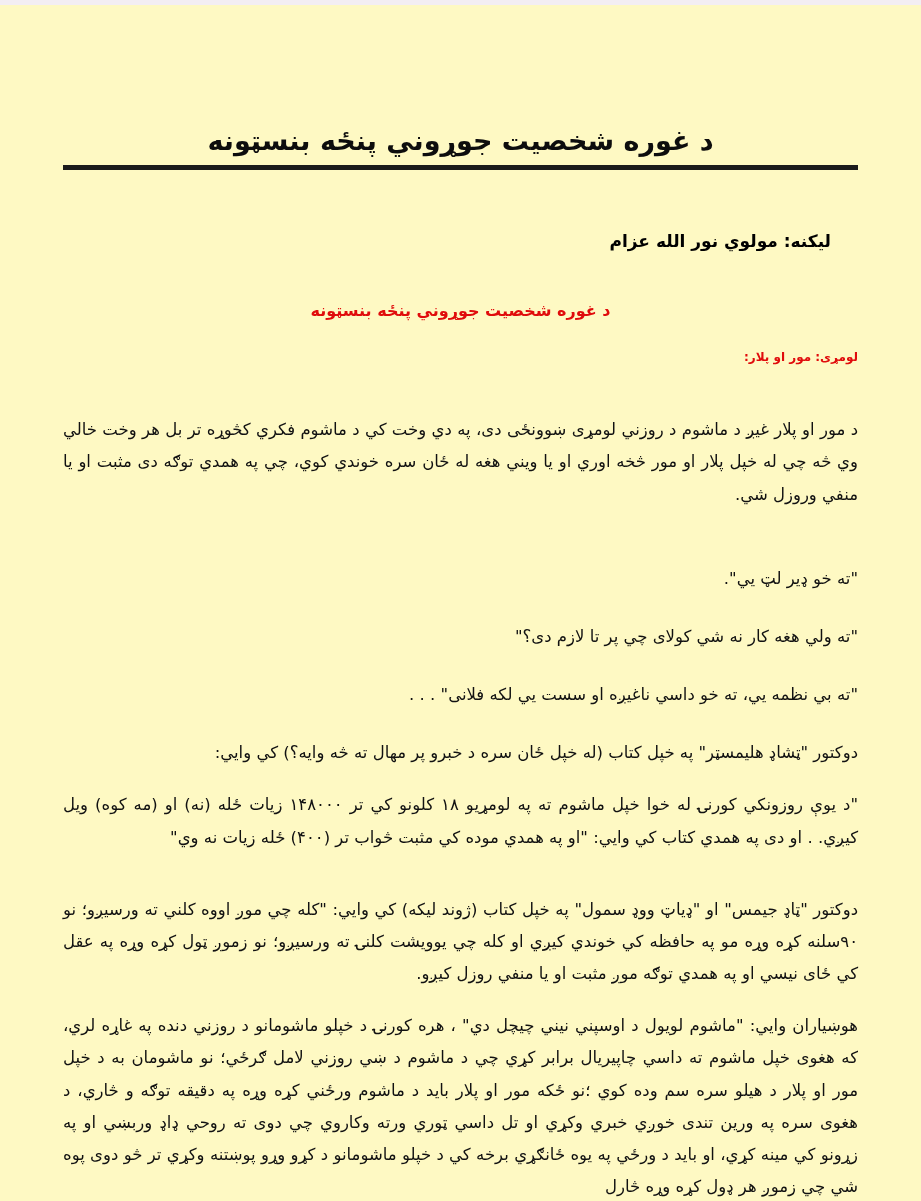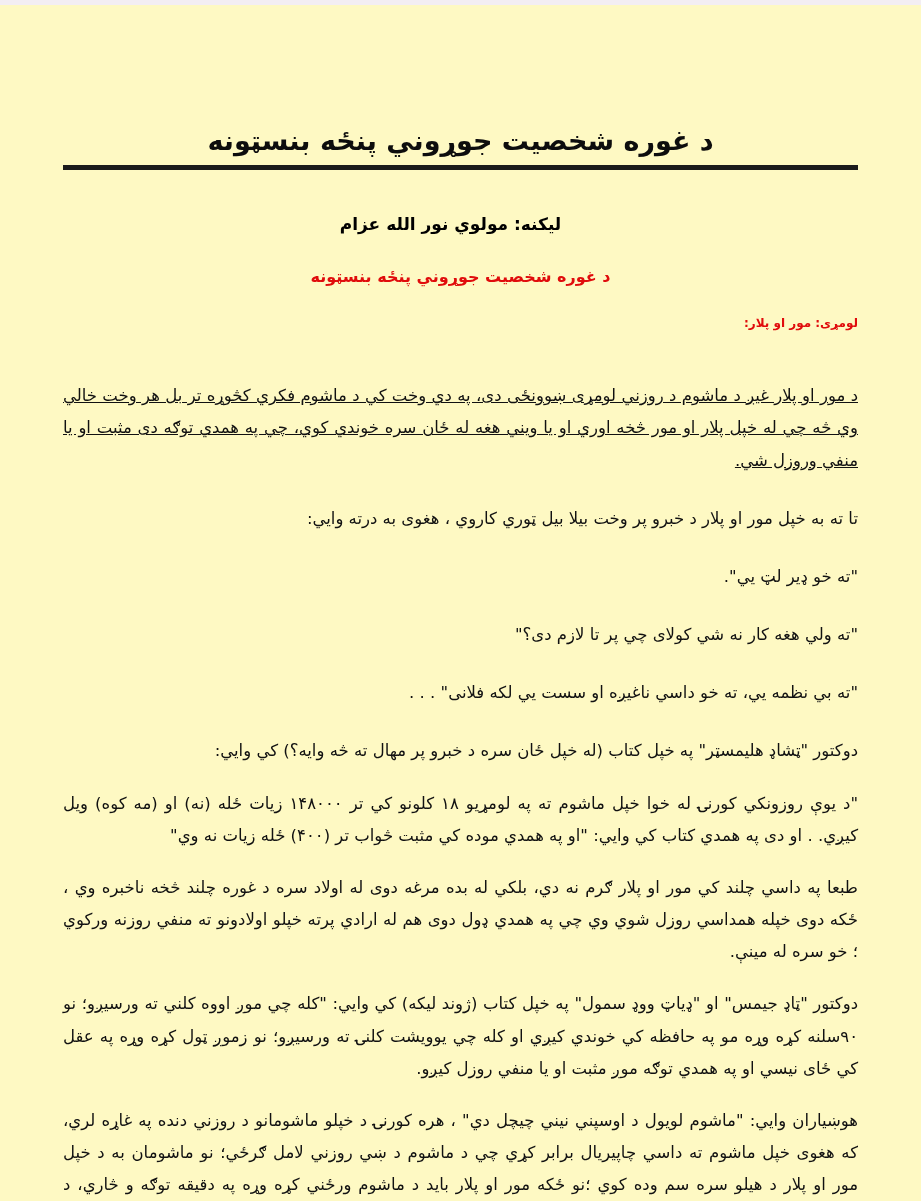--- a/index.html
+++ b/index.html
@@ -52,23 +52,23 @@
   }
   .title-rule {
     margin-top: 7px;
     height: 5px;
     background: #1b1b1b;
     width: 100%;
   }
 
   
   .author-line {
-    margin: 0;
+    margin: 17px;
     padding-top: 42px;
-    text-align: center;
+    text-align: right;
     padding-right: 0;
     font-size: 17px;
     font-weight: 700;
     color: #000000;
     line-height: 1.5;
   }
   .author-inner {
     display: inline-block;
     margin-right: 0;
     padding-right: 0;
@@ -108,21 +108,21 @@
   .para.justified {
     text-align: justify;
   }
   .para.right {
     text-align: right;
   }
   .gap-lg  { height: 26px; }
   .gap-md  { height: 20px; }
   .gap-sm  { height: 14px; }
 
-  .p-first { padding-top: 34px; text-decoration: underline; }
+  .p-first { padding-top: 34px; }
 
   
   .clip-bottom {
     max-height: 200px;
     overflow: hidden;
   }
 </style>
 </head>
 <body>
 
@@ -143,21 +143,20 @@
     <p class="heading-red-center">د غوره شخصیت جوړوني پنځه بنسټونه</p>
 
     <p class="heading-red-right">لومړی: مور او پلار:</p>
 
     <div class="gap-sm"></div>
 
     <p class="para justified p-first">د مور او پلار غیږ د ماشوم د روزني لومړی ښوونځی دی، په دي وخت کي د ماشوم فکري کڅوړه تر بل هر وخت خالي وي څه چي له خپل پلار او مور څخه اوري او یا ویني هغه له ځان سره خوندي کوي، چي په همدي توګه دی مثبت او یا منفي وروزل شي.</p>
 
     <div class="gap-lg"></div>
 
-    <p class="para right">تا ته به خپل مور او پلار د خبرو پر وخت بیلا بیل ټوري کاروي ، هغوی به درته وایي:</p>
 
     <div class="gap-lg"></div>
 
     <p class="para right">"ته خو ډیر لټ یي".</p>
 
     <div class="gap-lg"></div>
 
     <p class="para right">"ته ولي هغه کار نه شي کولای چي پر تا لازم دی؟"</p>
 
     <div class="gap-lg"></div>
@@ -167,21 +166,20 @@
     <div class="gap-lg"></div>
 
     <p class="para right">دوکتور "ټشاډ هلیمسټر" په خپل کتاب (له خپل ځان سره د خبرو پر مهال ته څه وایه؟) کي وایي:</p>
 
     <div class="gap-md"></div>
 
     <p class="para justified">"د یوې روزونکي کورنۍ له خوا خپل ماشوم ته په لومړیو ۱۸ کلونو کي تر ۱۴۸۰۰۰ زیات ځله (نه) او (مه کوه) ویل کیږي. . او دی په همدي کتاب کي وایي: "او په همدي موده کي مثبت څواب تر (۴۰۰) ځله زیات نه وي"</p>
 
     <div class="gap-md"></div>
 
-    <p class="para justified">طبعا په داسي چلند کي مور او پلار ګرم نه دي، بلکي له بده مرغه دوی له اولاد سره د غوره چلند څخه ناخبره وي ، ځکه دوی خپله همداسي روزل شوي وي چي په همدي ډول دوی هم له ارادي پرته خپلو اولادونو ته منفي روزنه ورکوي ؛ خو سره له مینې.</p>
 
     <div class="gap-md"></div>
 
     <p class="para justified">دوکتور "ټاډ جیمس" او "ډیاټ ووډ سمول" په خپل کتاب (ژوند لیکه) کي وایي: "کله چي موږ اووه کلني ته ورسیږو؛ نو ۹۰سلنه کړه وړه مو په حافظه کي خوندي کیږي او کله چي یوویشت کلنۍ ته ورسیږو؛ نو زموږ ټول کړه وړه په عقل کي ځای نیسي او په همدي توګه موږ مثبت او یا منفي روزل کیږو.</p>
 
     <div class="gap-md"></div>
 
     <p class="para justified clip-bottom">هوښیاران وایي: "ماشوم لویول د اوسپني نیني چیچل دي" ، هره کورنۍ د خپلو ماشومانو د روزني دنده په غاړه لري، که هغوی خپل ماشوم ته داسي چاپیریال برابر کړي چي د ماشوم د ښي روزني لامل ګرځي؛ نو ماشومان به د خپل مور او پلار د هیلو سره سم وده کوي ؛نو ځکه مور او پلار باید د ماشوم ورځني کړه وړه په دقیقه توګه و څاري، د هغوی سره په ورین تندی خوږي خبري وکړي او تل داسي ټوري ورته وکاروي چي دوی ته روحي ډاډ وربښي او په زړونو کي مینه کړي، او باید د ورځي په یوه ځانګړي برخه کي د خپلو ماشومانو د کړو وړو پوښتنه وکړي تر څو دوی پوه شي چي زموږ هر ډول کړه وړه څارل</p>
 
   </div>

